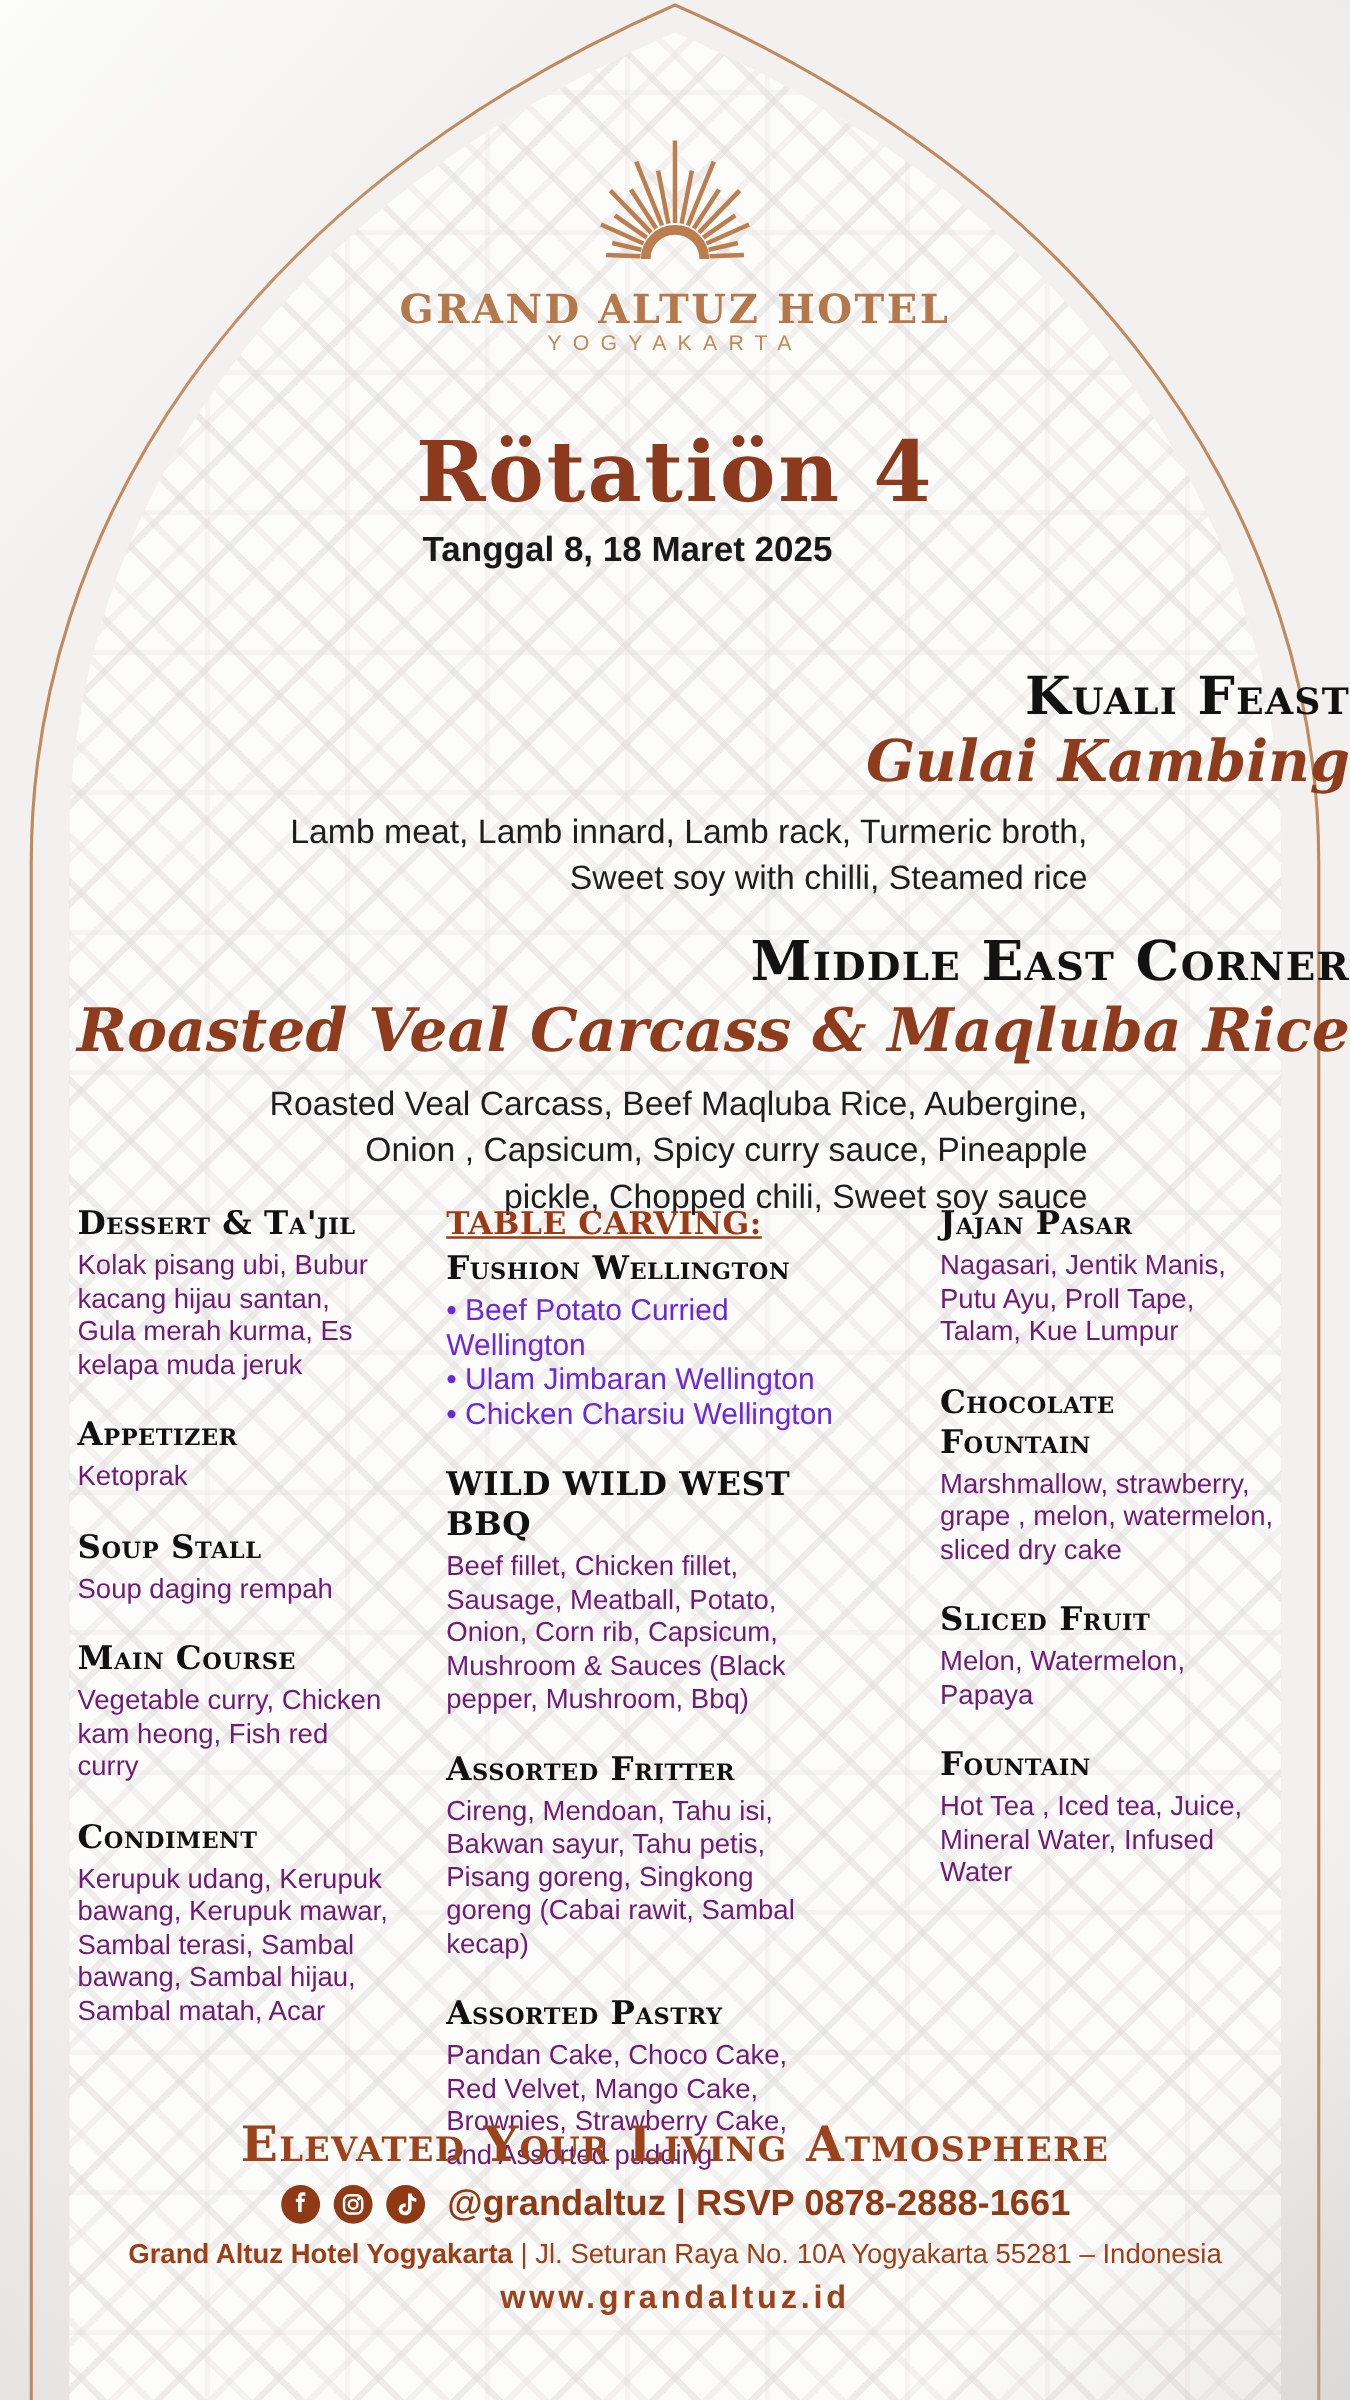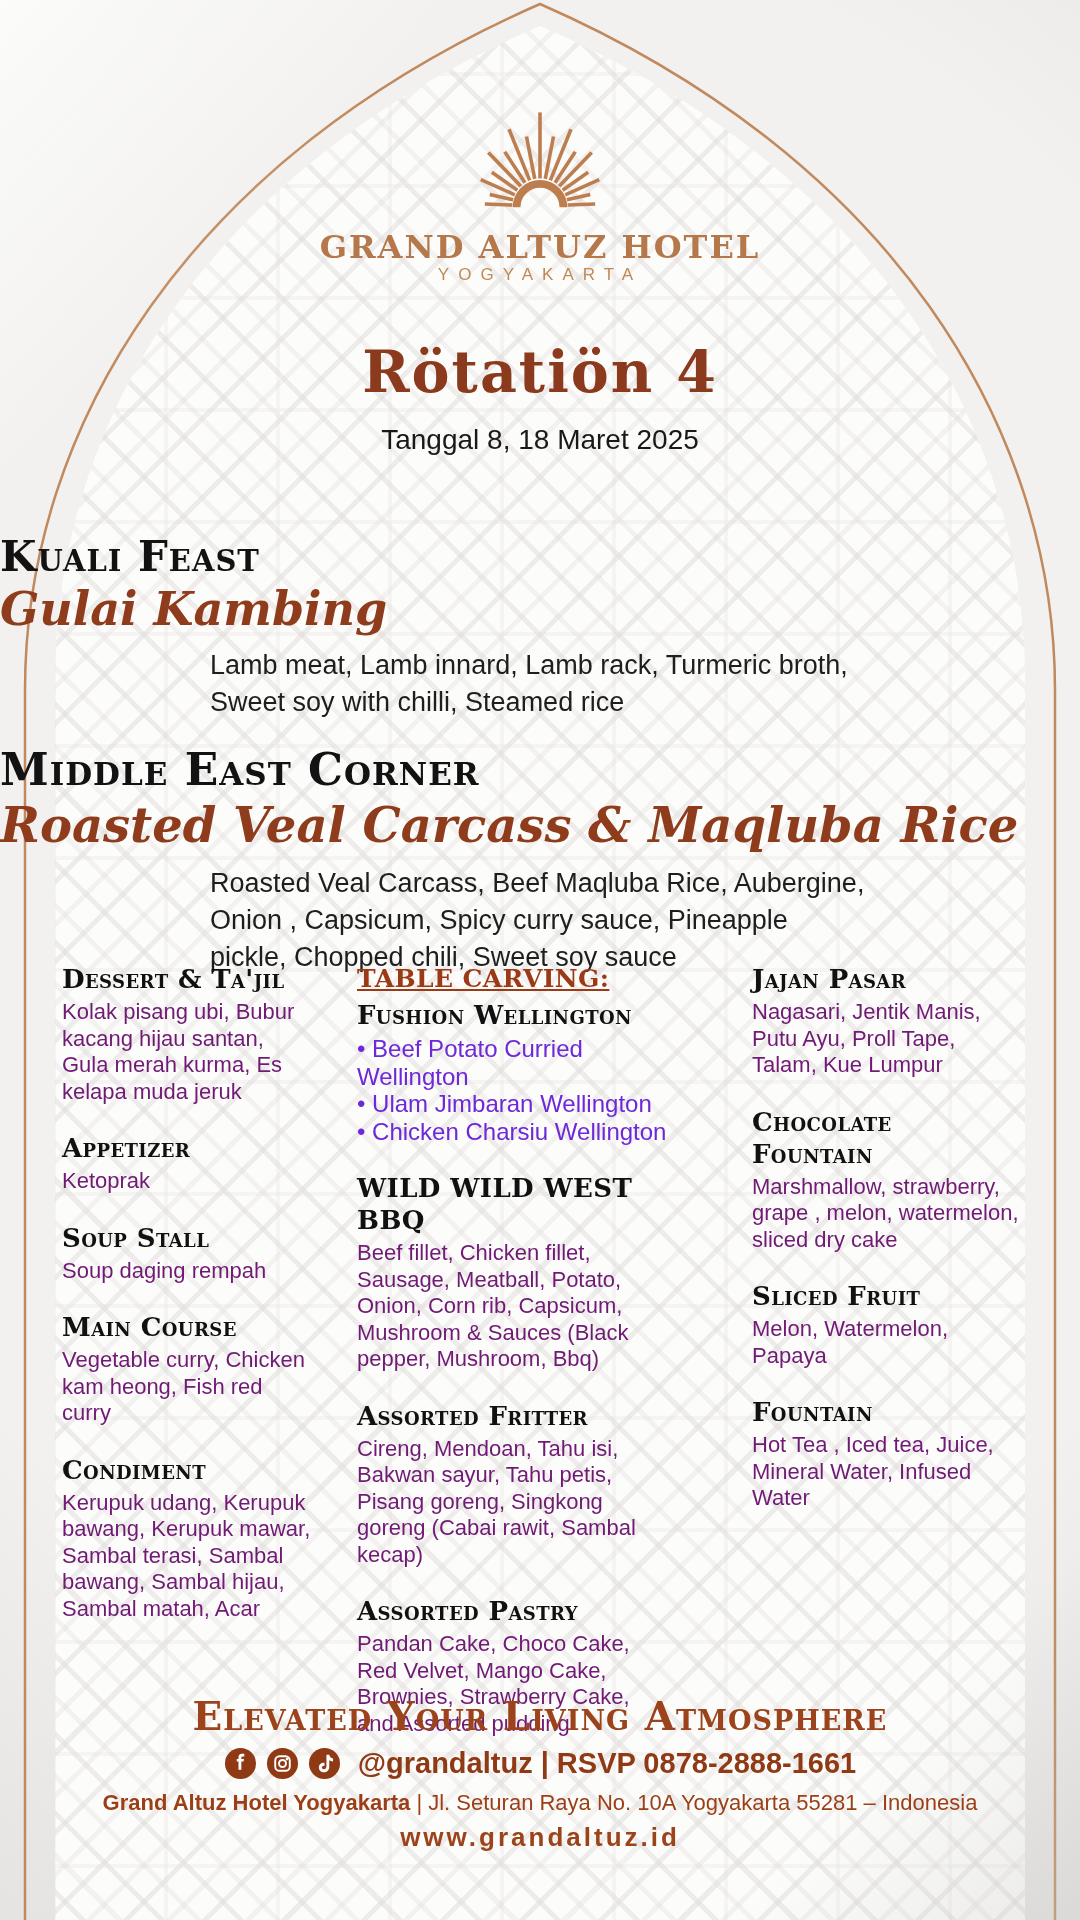--- a/index.html
+++ b/index.html
@@ -26,25 +26,25 @@
   }
   .outline-svg{position:absolute;inset:0;width:1080px;height:1920px;pointer-events:none;}
   
   .logo-svg{position:absolute;top:88px;left:450px;width:180px;height:140px;}
   .brand{position:absolute;top:230px;left:0;width:1080px;text-align:center;}
   .brand-name{font-family:"DejaVu Serif",serif;font-weight:700;font-size:32px;line-height:34px;
     color:#b5severity}
   .brand-name{color:#b5784a;letter-spacing:2px;}
   .brand-city{font-size:17px;letter-spacing:9px;color:#c08a57;margin-top:1px;font-weight:400;}
   .rotation{position:absolute;top:338px;left:0;width:1080px;text-align:center;
-    font-family:"DejaVu Serif",serif;font-weight:700;font-size:57px;color:#8c3a1d;letter-spacing:2px;}
-  .menu-date{position:absolute;top:424px;left:0;width:1080px;text-align:center;
-    font-weight:400;font-size:28px;color:#191919;}
-  
-  .feature{position:absolute;left:0;width:1080px;text-align:left;}
+    font-family:"DejaVu Serif",serif;font-weight:700;font-size:67px;color:#8c3a1d;letter-spacing:2px;}
+  .menu-date{position:absolute;top:424px;left:0;width:1004px;text-align:center;
+    font-weight:700;font-size:28px;color:#191919;}
+  
+  .feature{position:absolute;left:0;width:1080px;text-align:right;}
   .station{font-family:"DejaVu Serif",serif;font-weight:700;font-variant:small-caps;
     color:#121212;letter-spacing:1px;}
   .dish{font-family:"DejaVu Serif",serif;font-style:italic;font-weight:700;color:#8e3c1c;}
   .fdesc{font-size:27px;line-height:37px;color:#1e1e1e;margin:10px auto 0;max-width:660px;}
   #feature1{top:533px;}
   #feature1 .station{font-size:42px;line-height:48px;}
   #feature1 .dish{font-size:46px;line-height:56px;}
   #feature2{top:745px;}
   #feature2 .station{font-size:44px;line-height:50px;}
   #feature2 .dish{font-size:48px;line-height:60px;}

